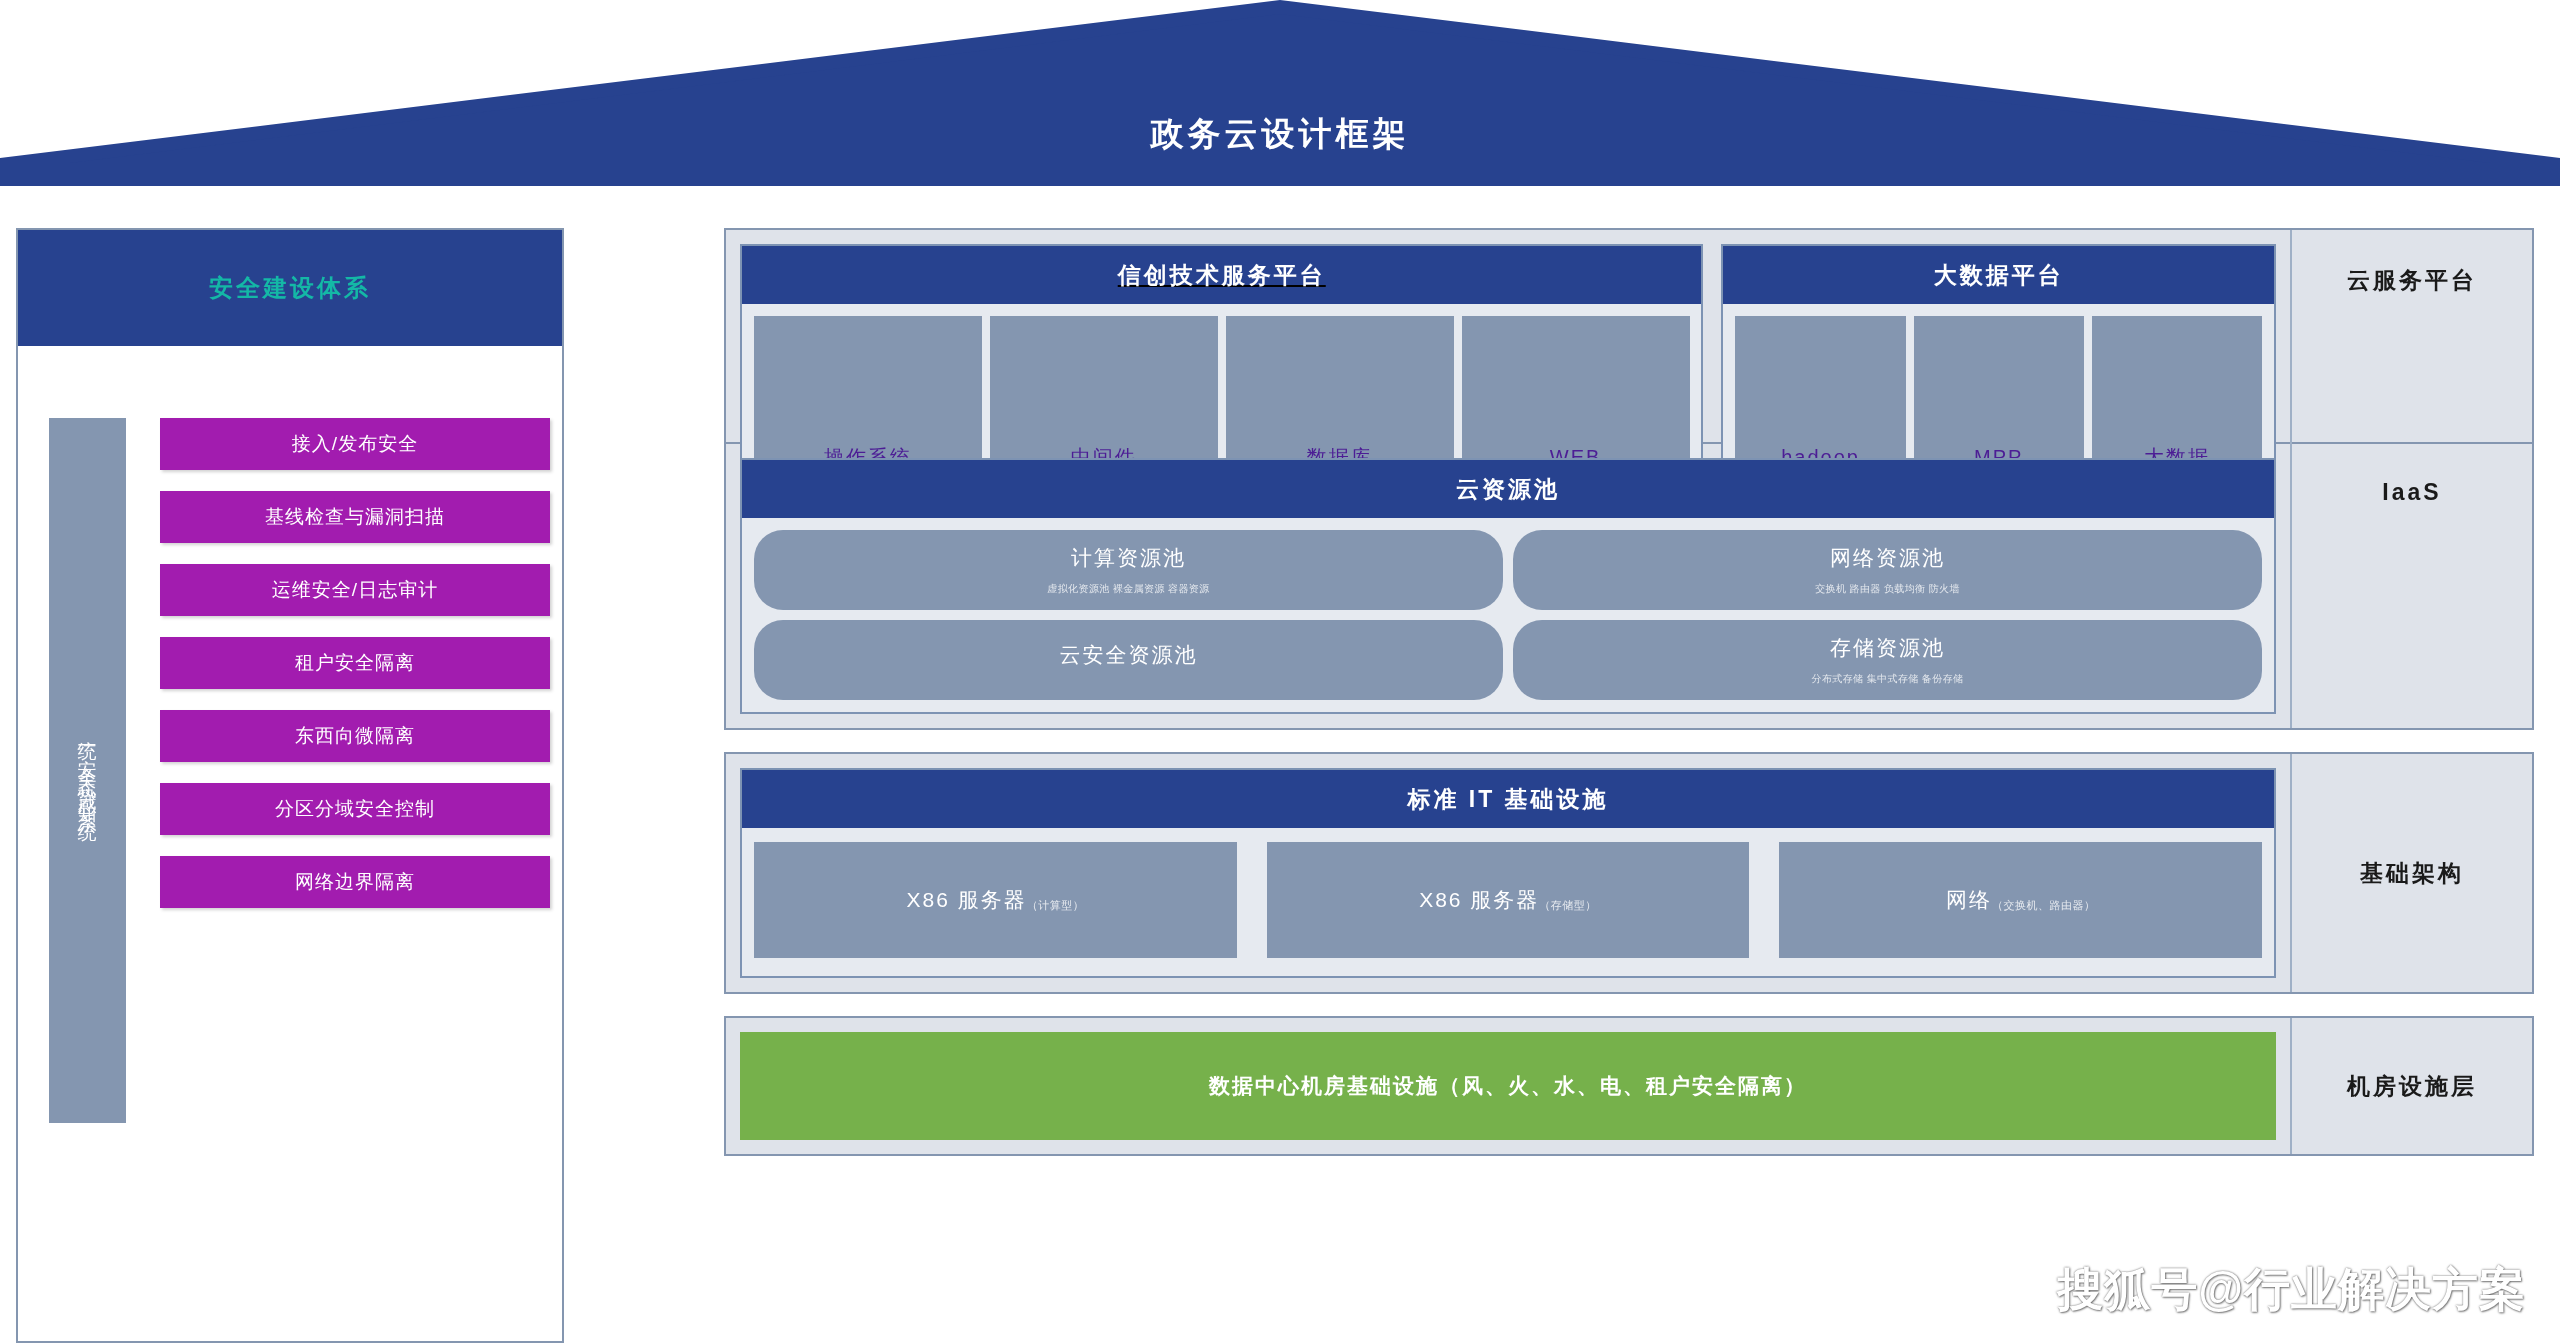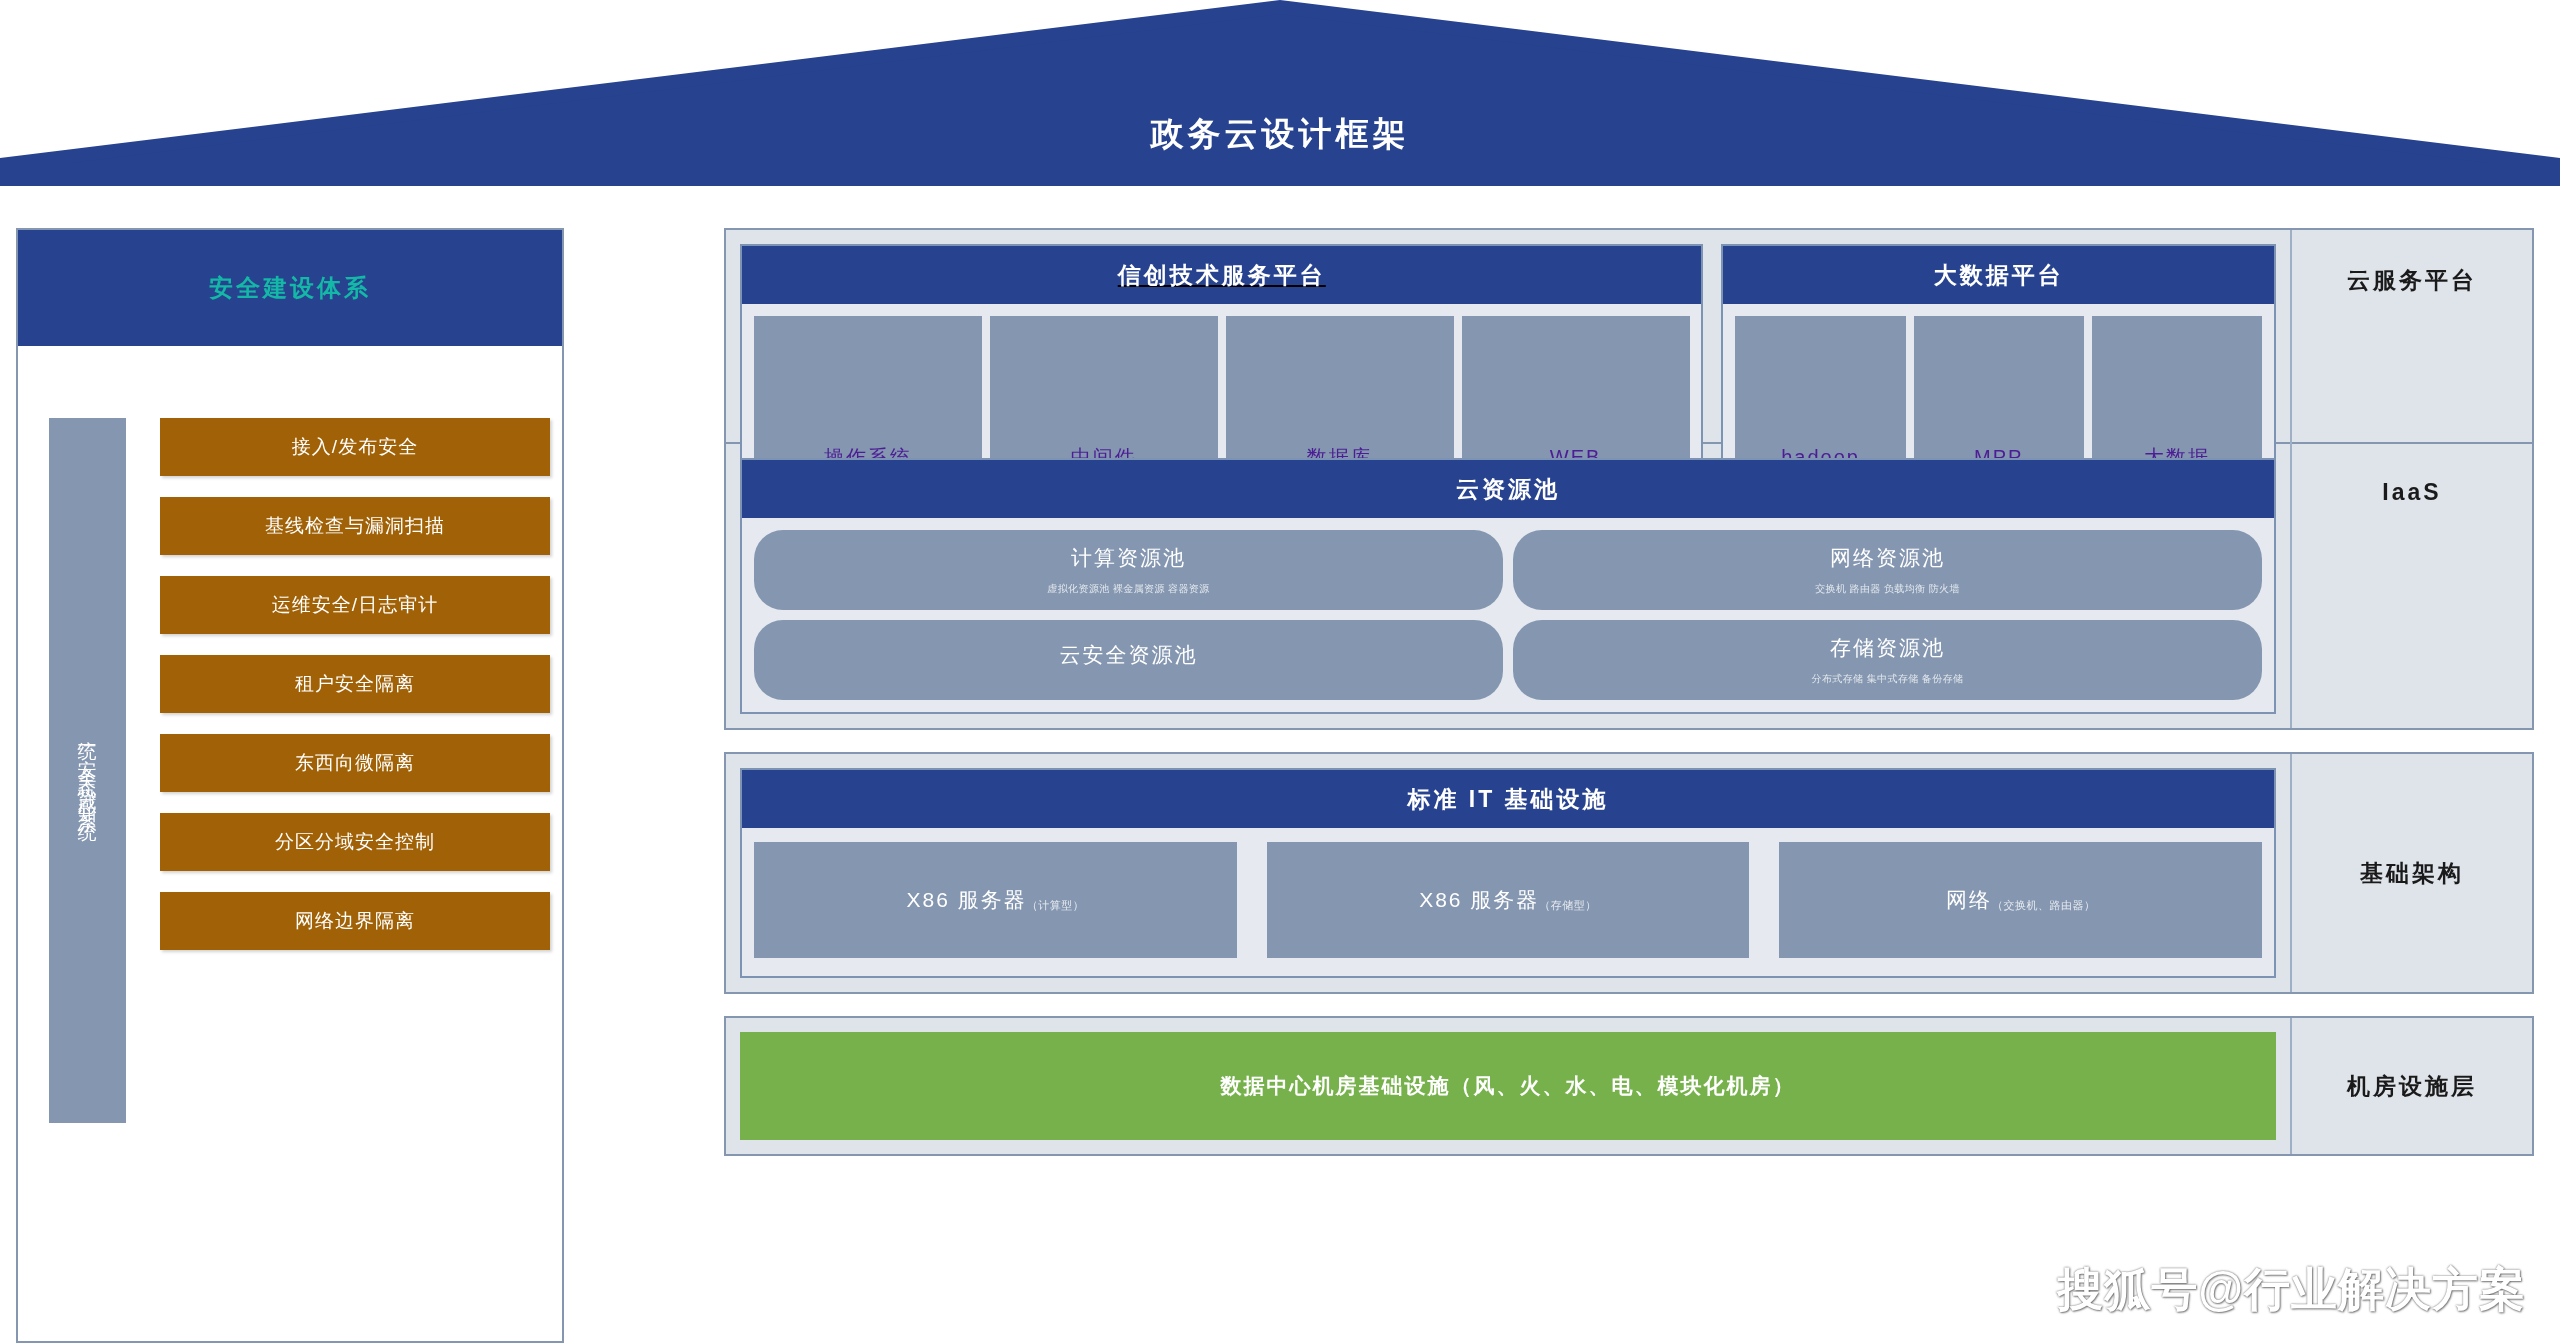--- a/index.html
+++ b/index.html
@@ -40,21 +40,21 @@
   }
   .sec-vstrip span {
     writing-mode: vertical-rl; text-orientation: upright;
     font-size: 19px; letter-spacing: 9px; line-height: 1;
   }
   .sec-list {
     position: absolute; left: 142px; top: 72px;
     width: 390px; display: flex; flex-direction: column; gap: 21px;
   }
   .sec-item {
-    height: 58px; background: #a16207; color: #ffffff;
+    height: 52px; background: #a21caf; color: #ffffff;
     display: flex; align-items: center; justify-content: center;
     font-size: 19px; letter-spacing: 1px;
     box-shadow: 2px 2px 3px rgba(0,0,0,.18);
   }
 
   
   .stack { position: absolute; left: 724px; top: 228px; width: 1810px; }
 
   .band {
     border: 2px solid #8496b0; background: #dfe3ea;
@@ -229,21 +229,21 @@
               <span class="cell-sub">（交换机、路由器）</span>
             </div>
           </div>
         </div>
       </div>
       <div class="band-label">基础架构</div>
     </div>
 
     <div class="band" style="height:140px">
       <div class="green-band-main">
-        <div class="green-bar">数据中心机房基础设施（风、火、水、电、模块化机房）</div>
+        <div class="green-bar">数据中心机房基础设施（风、火、水、电、租户安全隔离）</div>
       </div>
       <div class="band-label">机房设施层</div>
     </div>
 
   </div>
 
   <div class="watermark">搜狐号@行业解决方案</div>
 
 </div>
 

